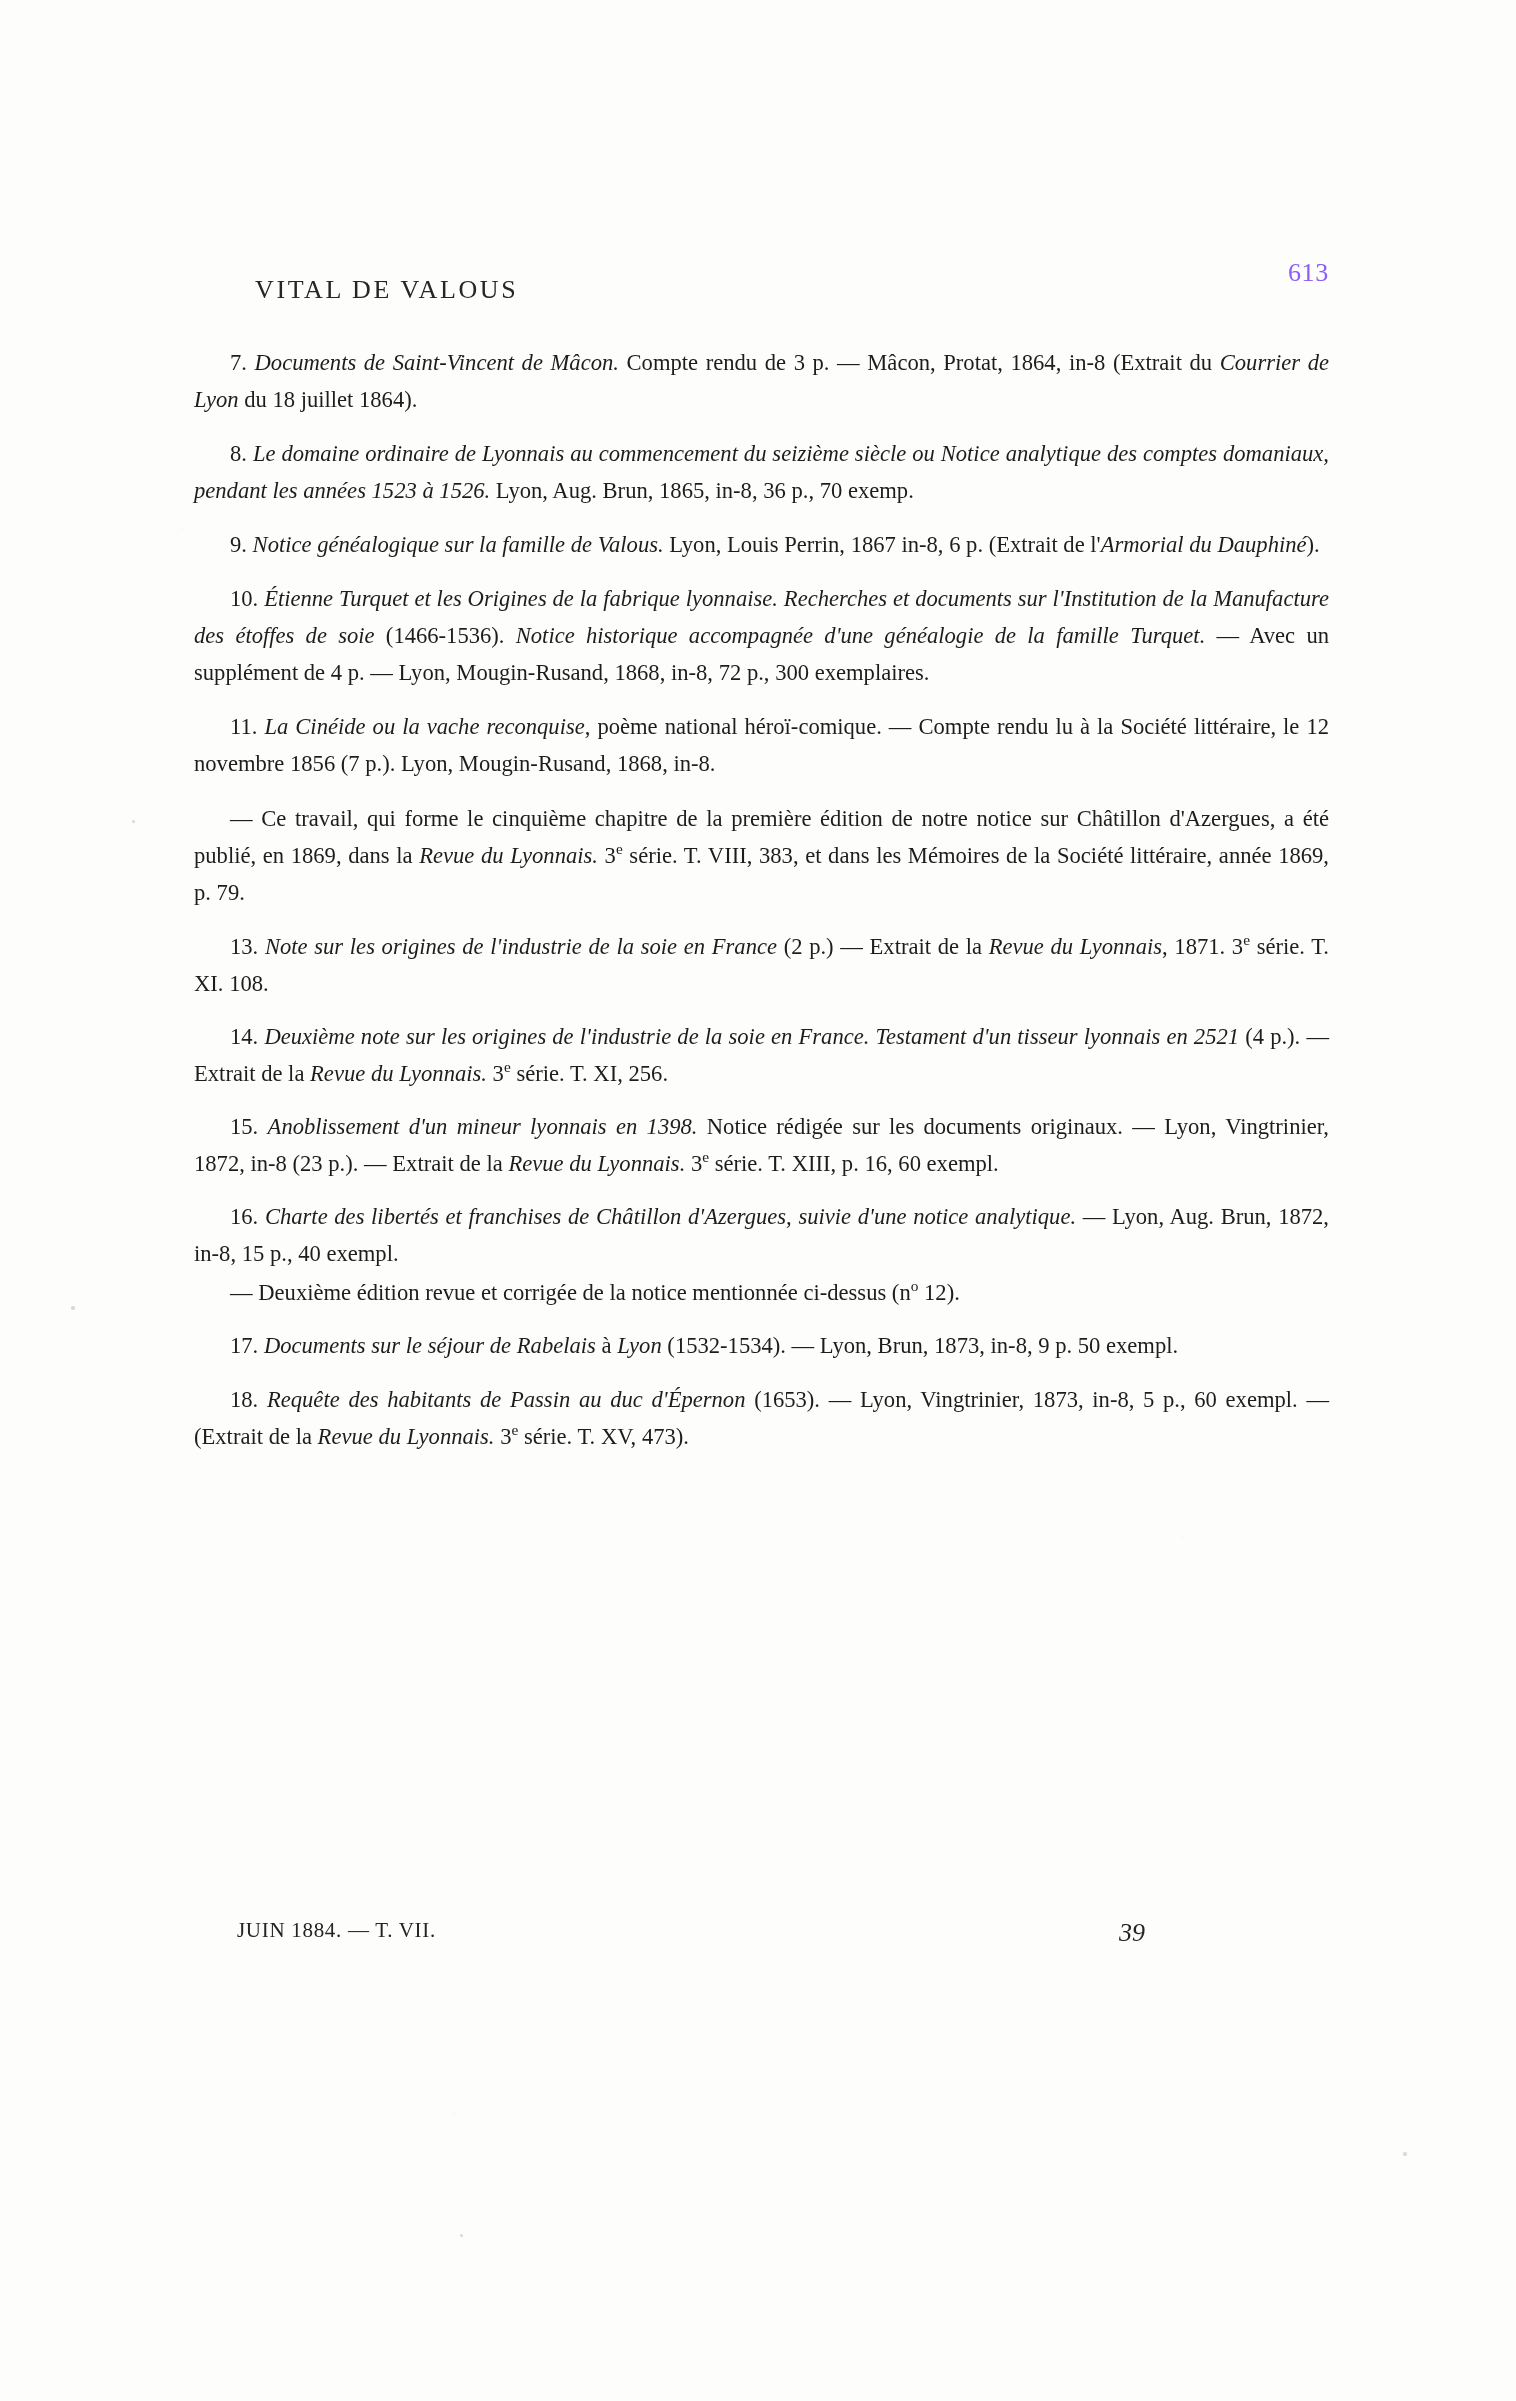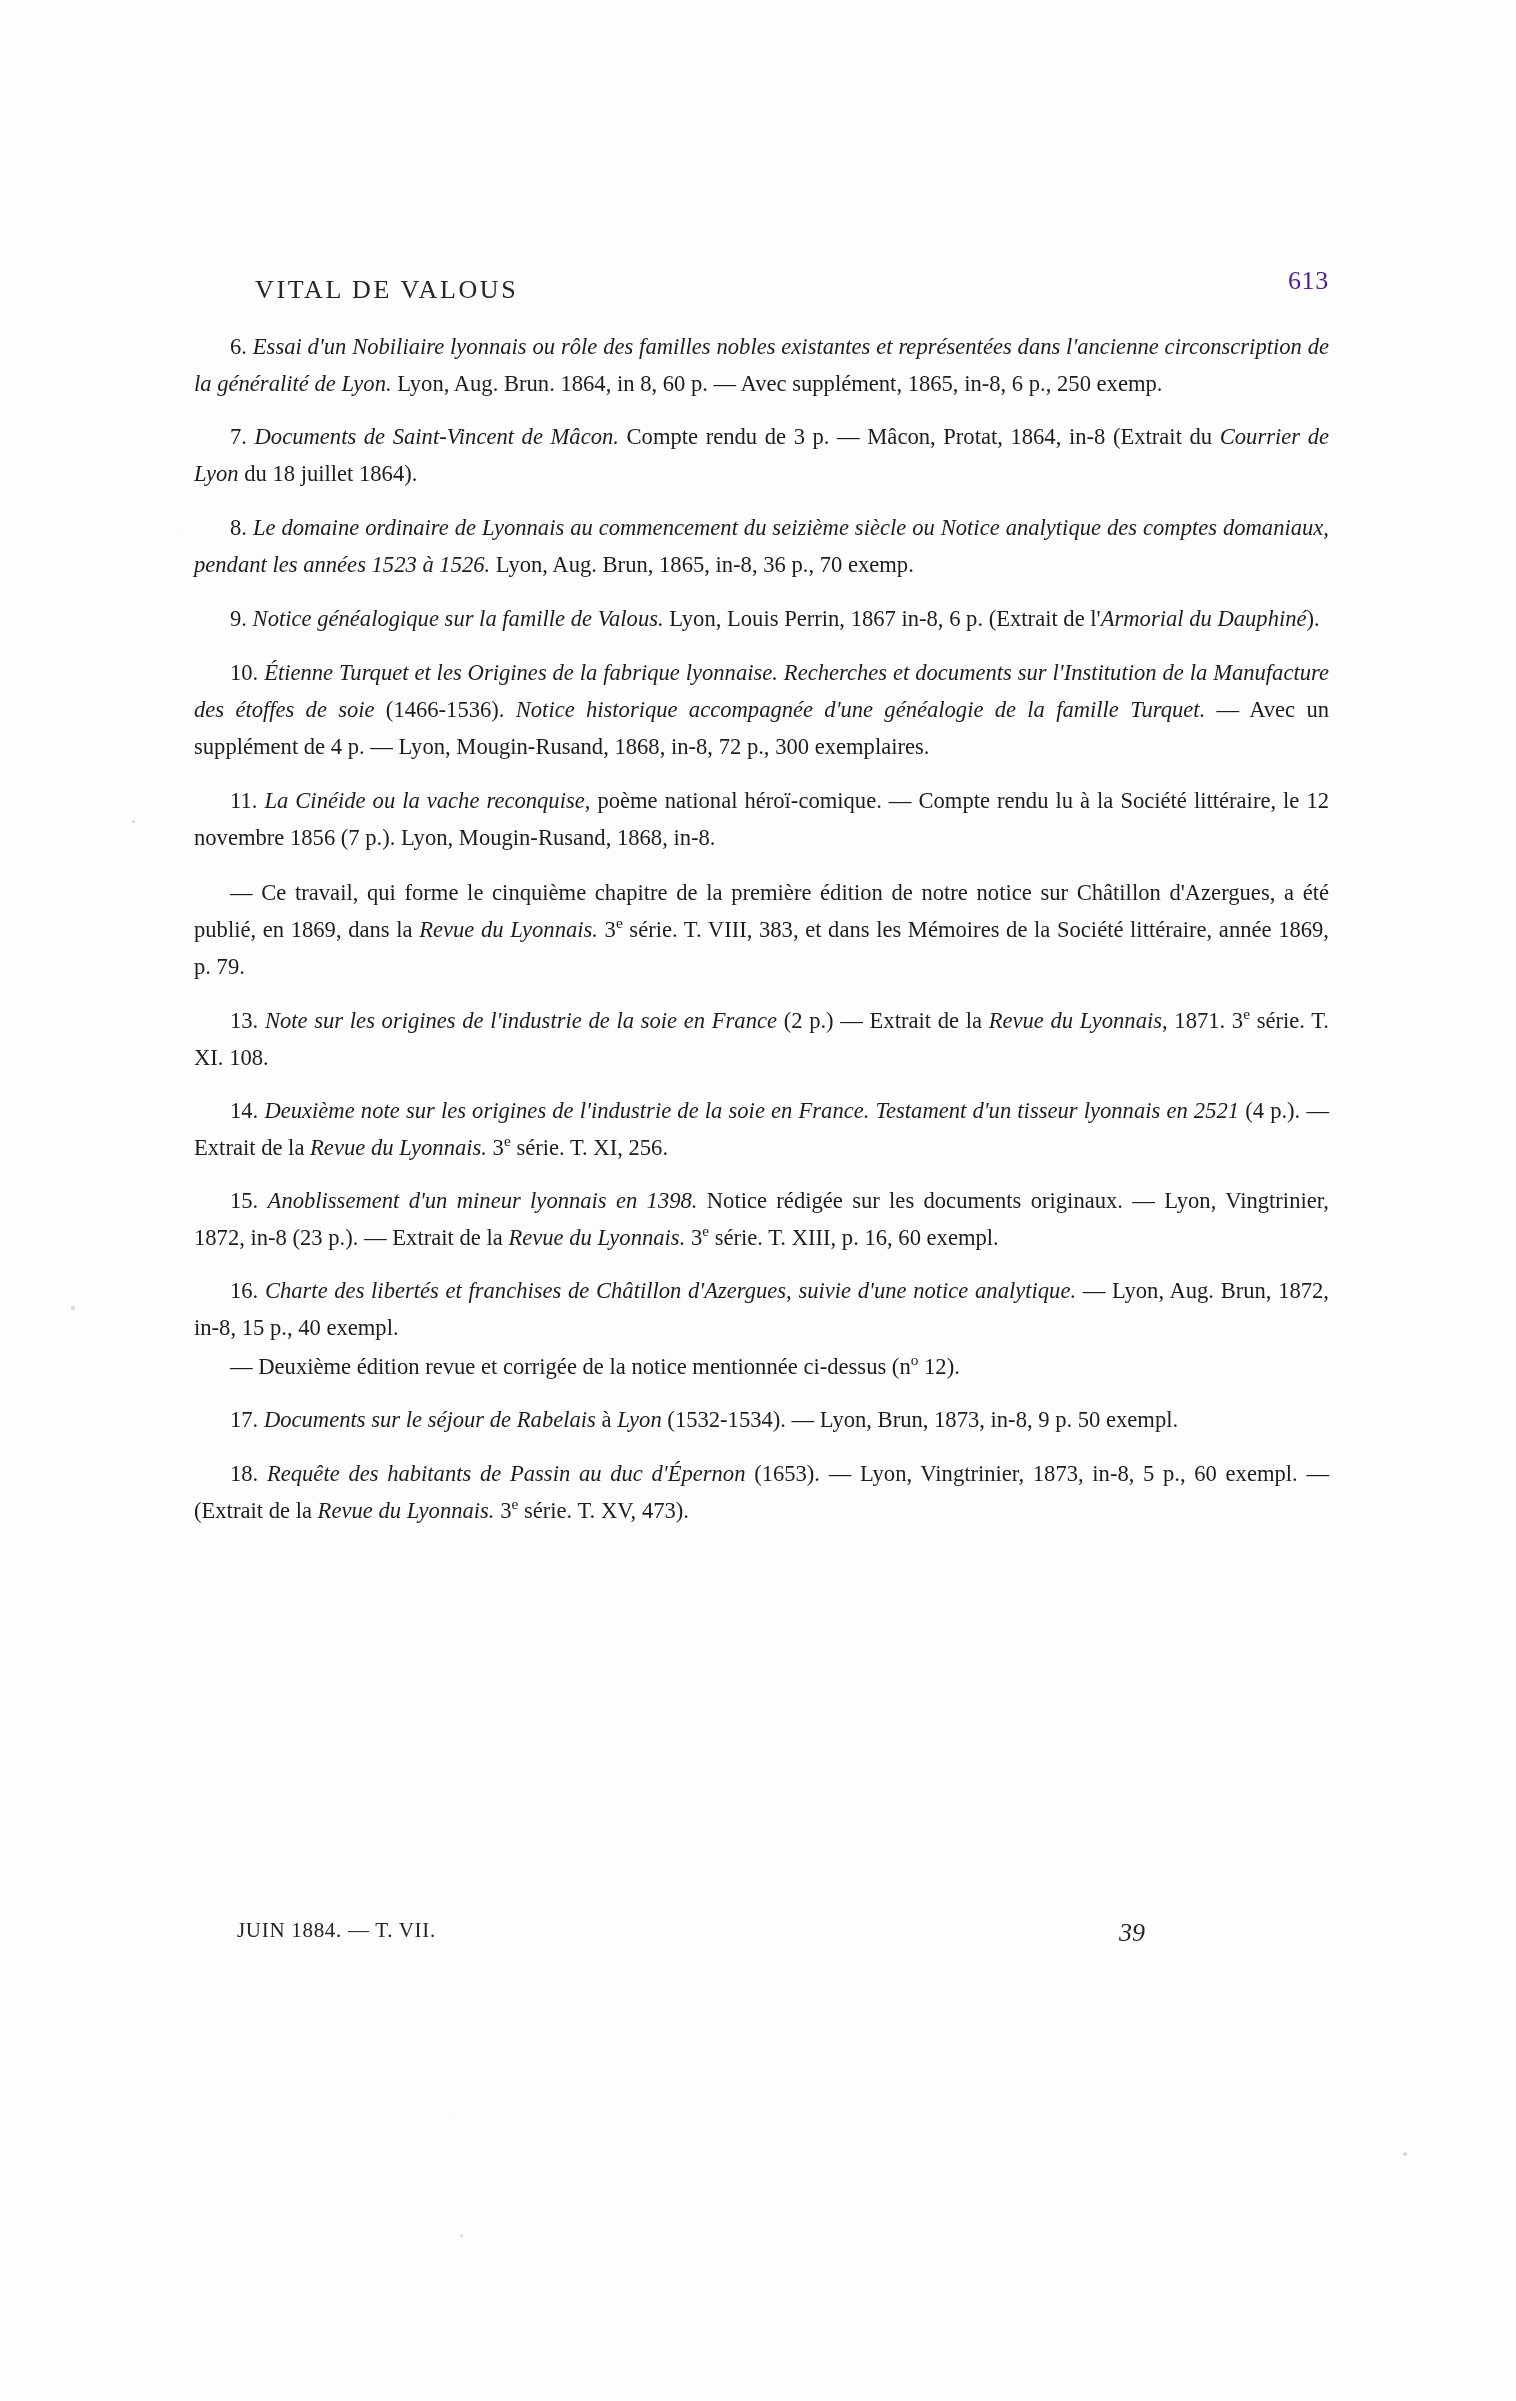--- a/index.html
+++ b/index.html
@@ -47,23 +47,23 @@
     top: 0;
     font-size: 26px;
     letter-spacing: 2.6px;
     color: #262626;
     white-space: nowrap;
     margin-top: 17px;
   }
   .folio {
     position: absolute;
     right: 0;
-    top: 8px;
+    top: 0;
     font-size: 26px;
-    color: #4c1d95;
+    color: #8b5cf6;
     letter-spacing: 0.7px;
   }
   p.entry {
     margin: 0 0 0 0;
     padding: 0;
     font-size: 22.6px;
     line-height: 37px;
     text-align: justify;
     text-justify: inter-word;
     color: #1d1d1d;
@@ -123,21 +123,20 @@
   <div class="speck" style="left:460px;top:2234px;width:3px;height:3px;"></div>
 
   <div class="content">
 
     <div class="header-row">
       <div class="running-head">VITAL DE VALOUS</div>
       <div class="folio">613</div>
     </div>
 
     <div>
-      <p class="entry first-line-indent">6. <i>Essai d'un Nobiliaire lyonnais ou rôle des familles nobles existantes et représentées dans l'ancienne circonscription de la généralité de Lyon.</i> Lyon, Aug. Brun. 1864, in 8, 60 p. — Avec supplément, 1865, in-8, 6 p.,  250 exemp.</p>
       <div class="gap-big"></div>
       <p class="entry first-line-indent">7. <i>Documents de Saint-Vincent de Mâcon.</i> Compte rendu de 3 p. — Mâcon, Protat,  1864,  in-8 (Extrait du <i>Courrier de Lyon</i> du 18 juillet 1864).</p>
       <div class="gap-big"></div>
       <p class="entry first-line-indent">8. <i>Le domaine ordinaire de Lyonnais au commencement du  seizième siècle ou Notice analytique des comptes domaniaux, pendant les années 1523 à 1526.</i> Lyon, Aug. Brun, 1865, in-8,  36 p., 70 exemp.</p>
       <div class="gap-small"></div>
       <div class="gap-big"></div>
       <p class="entry first-line-indent">9. <i>Notice généalogique sur la famille de Valous.</i> Lyon, Louis Perrin, 1867 in-8, 6 p. (Extrait de l'<i>Armorial du Dauphiné</i>).</p>
       <div class="gap-big"></div>
       <p class="entry first-line-indent">10. <i>Étienne Turquet et les Origines de la fabrique lyonnaise. Recherches et documents sur l'Institution de la Manufacture des étoffes de soie</i> (1466-1536). <i>Notice historique accompagnée d'une généalogie de  la famille Turquet.</i> — Avec un supplément de  4 p. —  Lyon, Mougin-Rusand, 1868, in-8, 72 p.,  300 exemplaires.</p>
       <div class="gap-small"></div>

